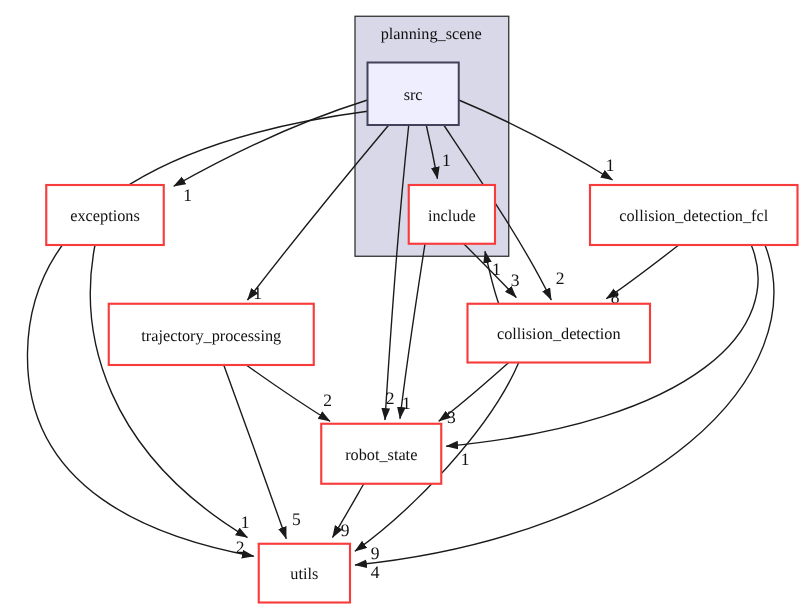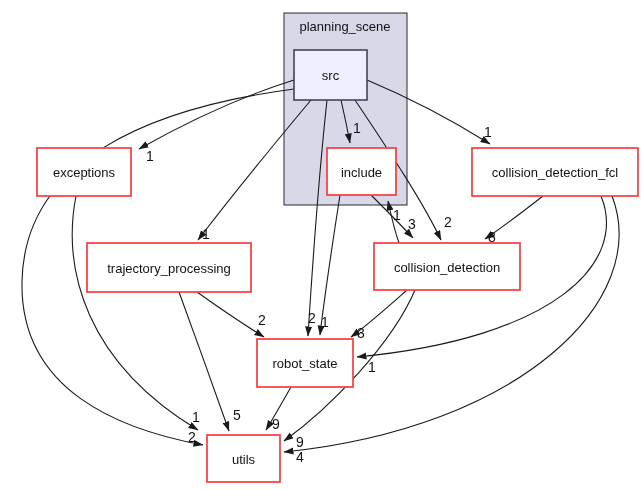--- a/index.html
+++ b/index.html
@@ -1,20 +1,20 @@
 <!DOCTYPE html>
 <html><head>
 <meta charset="utf-8">
 <style>
   html,body{margin:0;padding:0;background:#ffffff;}
   .canvas{
     position:relative;
     width:644px;height:489px;
     background:#ffffff;
-    font-family:Liberation Sans, sans-serif;
+    font-family:Liberation Serif, serif;
     overflow:hidden;
   }
   svg{display:block;}
   text{fill:#111111;}
   .node-label{font-size:13px;}
   .edge-count{font-size:14px;}
   .cluster-label{font-size:13px;}
 </style>
 </head>
 <body>

